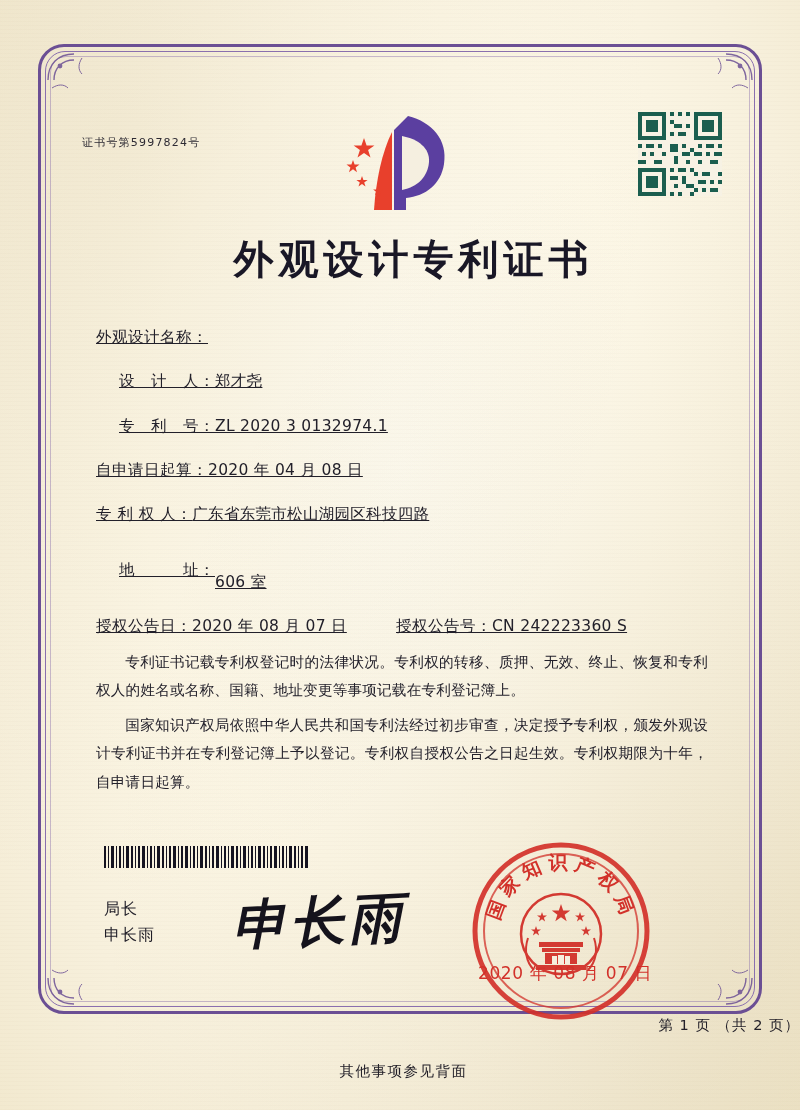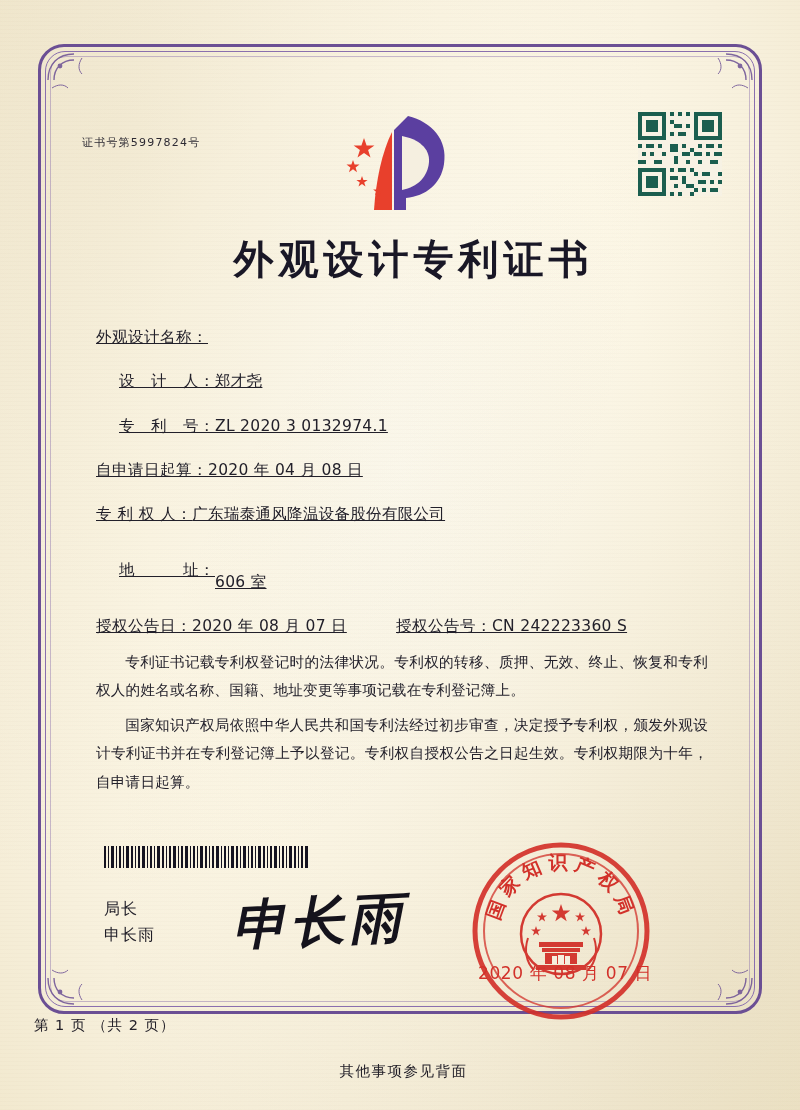--- a/index.html
+++ b/index.html
@@ -233,21 +233,21 @@
     letter-spacing: 0.6px;
     white-space: nowrap;
   }
 
   
   #page-indicator {
     position: absolute;
     left: 0;
     right: 0;
     top: 1016px;
-    text-align: left;
+    text-align: right;
     font-family: "DejaVu Sans", sans-serif;
     font-size: 14.5px;
     color: #232029;
     letter-spacing: 1px;
     padding-left: 34px;
   }
   #footer-note {
     position: absolute;
     left: 0;
     right: 0;
@@ -421,21 +421,21 @@
       <span class="field-value">ZL 2020 3 0132974.1</span>
     </div>
 
     <div class="field-row">
       <span class="field-label">自申请日起算：</span>
       <span class="field-value">2020 年 04 月 08 日</span>
     </div>
 
     <div class="field-row">
       <span class="field-label">专 利 权 人：</span>
-      <span class="field-value">广东瑞泰通风降温设备股份有限公司</span>
+      <span class="field-value">广东省东莞市松山湖园区科技四路</span>
     </div>
 
     <div class="field-row">
       <span class="field-label spaced">地　　　址：</span>
       <span class="field-value wrap">
         <br>
         <span>606 室</span>
       </span>
     </div>
 

